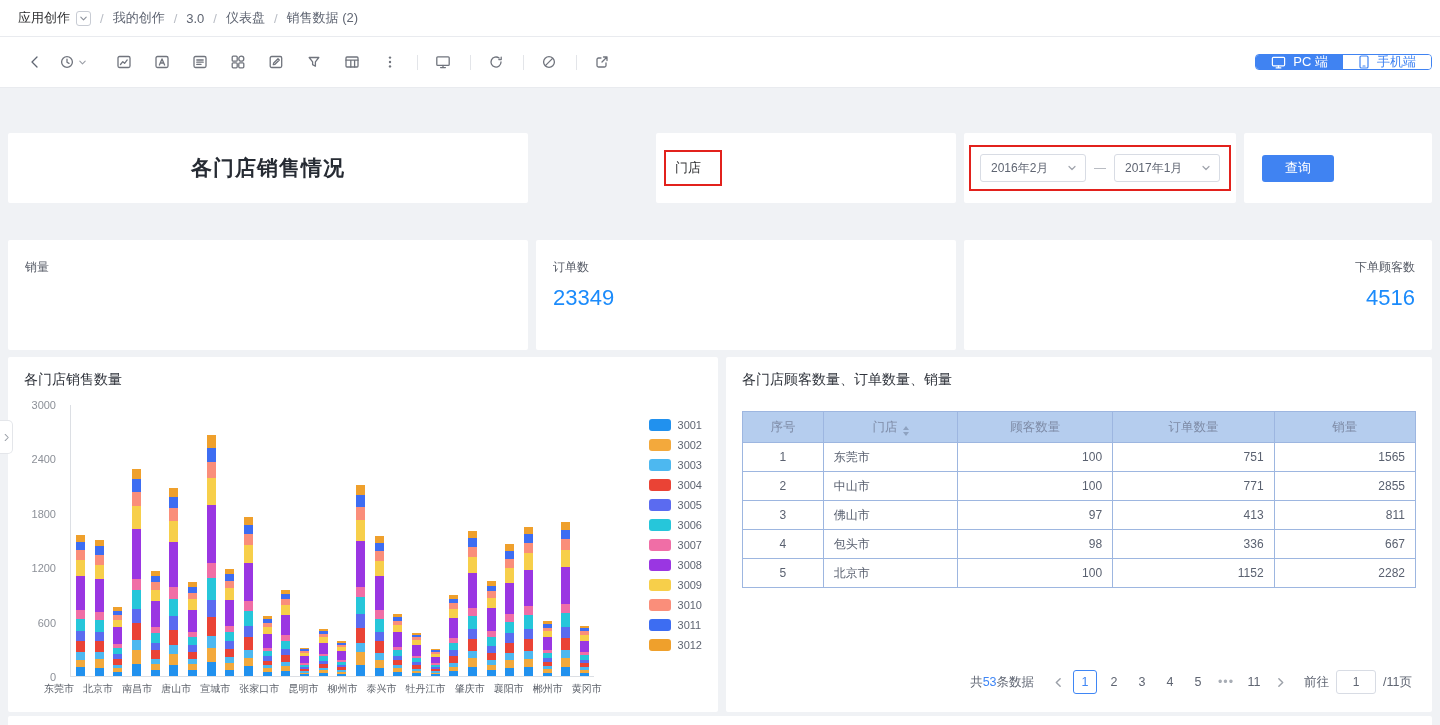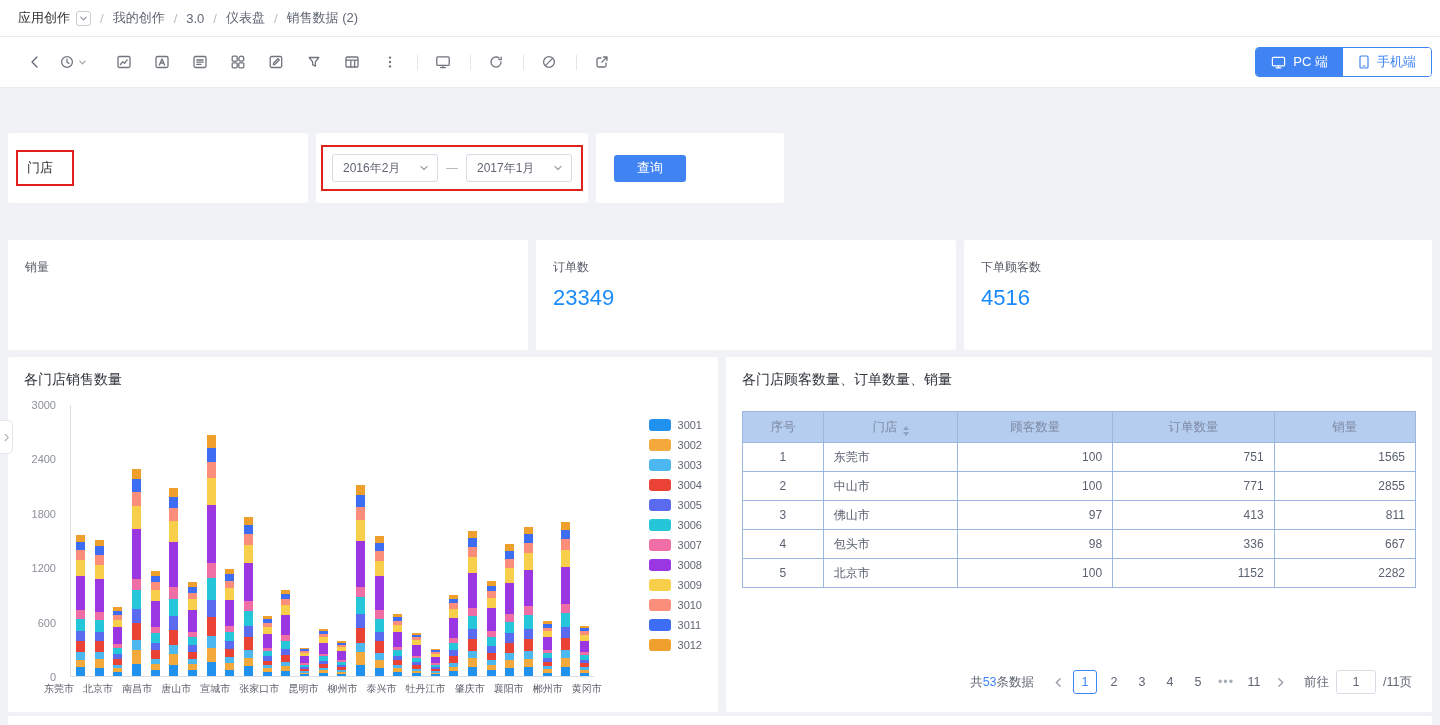--- a/index.html
+++ b/index.html
@@ -15,21 +15,21 @@
 .bc-item{color:#5f6572;cursor:pointer;white-space:nowrap;}
 
 
 .toolbar{height:51px;background:#fff;border-bottom:1px solid #e9ebef;display:flex;align-items:center;padding:0 8px 0 22px;}
 .tb-icon{width:26px;height:26px;border-radius:4px;display:flex;align-items:center;justify-content:center;color:#70747d;cursor:pointer;margin-right:12px;flex:none;}
 .tb-icon svg{width:16px;height:16px;stroke:currentColor;fill:none;stroke-width:1.3;stroke-linecap:round;stroke-linejoin:round;display:block;}
 .tb-icon.filled svg{fill:currentColor;stroke:none;}
 .tb-history{display:flex;align-items:center;margin-right:24px;}
 .tb-caret{display:flex;color:#9a9ea6;margin-left:-6px;}
 .tb-divider{width:1px;height:15px;background:#e3e5e9;margin:0 12px 0 2px;flex:none;}
-.seg-btns{margin-left:auto;display:flex;border:1px solid #4083f2;border-radius:4px;overflow:hidden;height:30px;flex:none;}
+.seg-btns{margin-left:auto;display:flex;border:1px solid #4083f2;border-radius:4px;overflow:hidden;height:16px;flex:none;}
 .seg-btn{display:flex;align-items:center;gap:7px;padding:0 15px;font-size:13px;cursor:pointer;border:none;background:none;font-family:inherit;}
 .seg-btn svg{display:block;}
 .seg-btn.active{background:#4083f2;color:#fff;}
 .seg-btn.inactive{background:#fff;color:#4083f2;}
 
 
 .content{padding:45px 8px 0;}
 .row{display:flex;}
 .card{background:#fff;border-radius:2px;flex:none;}
 .row1{margin-bottom:37px;}
@@ -43,21 +43,21 @@
 .store-select{width:224px;}
 .date-select{width:106px;}
 .card-dates{width:272px;height:70px;display:flex;align-items:center;justify-content:center;margin-right:8px;}
 .date-sep{color:#b0b4bc;margin:0 8px;font-size:12px;}
 .card-query{width:188px;height:70px;display:flex;align-items:center;}
 .btn-query{margin-left:18px;width:72px;height:27px;background:#4083f2;color:#fff;font-size:13px;border:none;border-radius:3px;cursor:pointer;font-family:inherit;}
 
 .row2{margin-bottom:7px;}
 .metric-card{height:110px;padding:19px 17px;margin-right:8px;}
 .metric-card.m3{margin-right:0;}
-.m1{width:520px;}.m2{width:420px;}.m3{width:468px;}
+.m1{width:520px;}.m2{width:420px;}.m3{width:468px;text-align:right;}
 .metric-label{font-size:12px;color:#565b66;margin-bottom:9px;}
 .metric-value{font-size:22px;color:#1b8bfb;}
 
 .row3{margin-bottom:4px;}
 .chart-card{width:710px;height:355px;padding:14px 16px 6px;margin-right:8px;}
 .panel-title{font-size:14px;color:#30343c;font-weight:500;}
 .chart-wrap{position:relative;height:300px;margin-top:16px;}
 .y-axis{position:absolute;left:0;top:0;width:40px;height:272px;}
 .ytick{position:absolute;right:8px;font-size:11px;color:#8c9098;}
 .plot{position:absolute;left:46px;right:108px;top:0;height:272px;border-left:1px solid #dcdfe4;border-bottom:1px solid #dcdfe4;display:flex;align-items:flex-end;justify-content:space-around;}
@@ -238,20 +238,23 @@
           </svg>
       </span>
       <span>手机端</span>
     </button>
   </span>
 </div>
 
 <div class="content">
 
   <div class="row row1">
+    <div class="card card-title">
+      <span class="dash-title">各门店销售情况</span>
+    </div>
 
     <div class="card card-store">
       <div class="red-box">
         <span class="filter-label">门店</span>
       </div>
     </div>
 
     <div class="card card-dates">
       <div class="red-box">
         <div class="select date-select">

